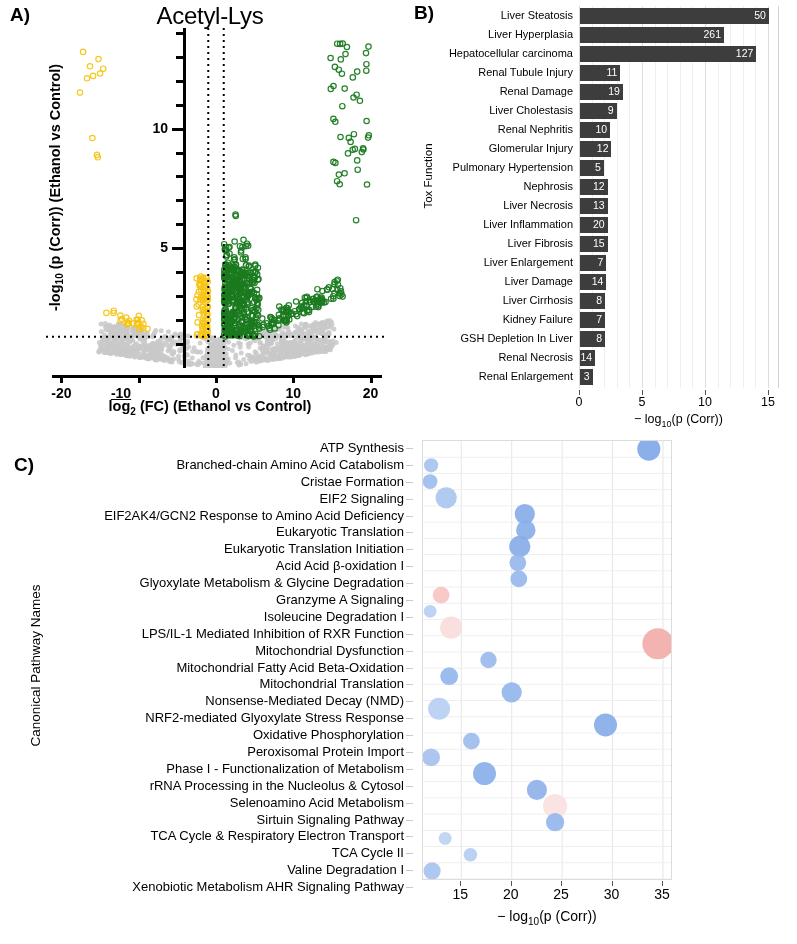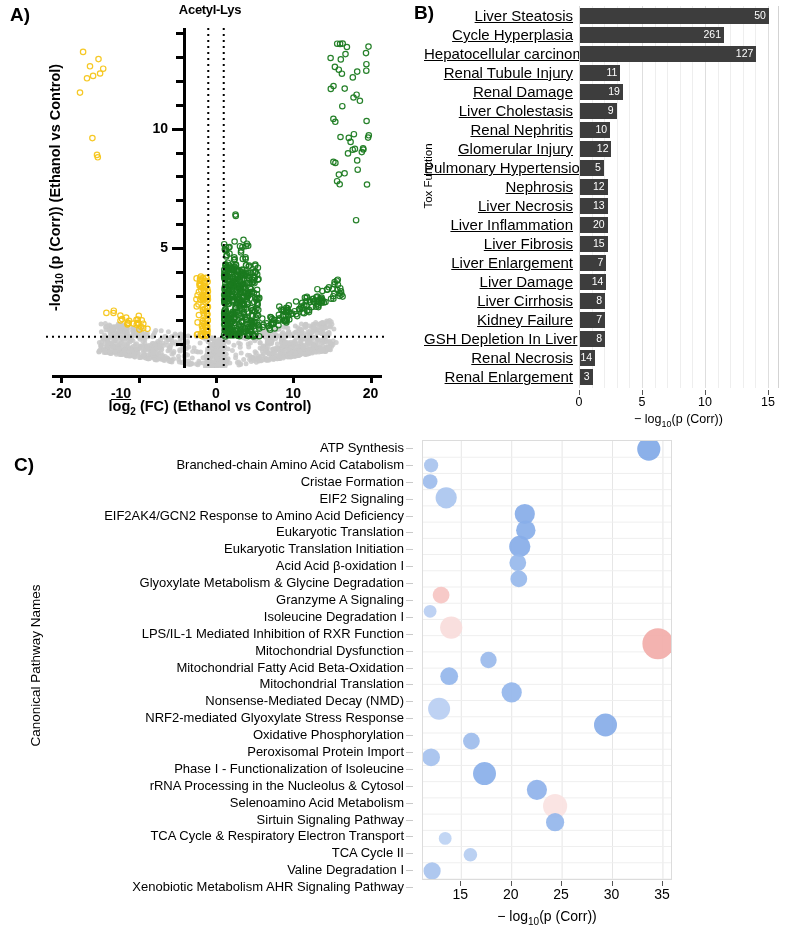--- a/index.html
+++ b/index.html
@@ -11,21 +11,21 @@
   }
   .panel-letter{
     position:absolute; font-size:19px; font-weight:600;
     font-family:"Liberation Sans", sans-serif;
   }
 
   
   #panelA{ position:absolute; left:0; top:0; width:410px; height:432px; }
   #panelA .title{
     position:absolute; left:80px; top:2px; width:260px; text-align:center;
-    font-size:13px; font-weight:700; letter-spacing:-0.3px;
+    font-size:24px; font-weight:400; letter-spacing:-0.3px;
   }
   #volcano-plot{ position:absolute; left:46px; top:28px; width:340px; height:340px; }
   #volcano-canvas{ position:absolute; left:0; top:0; width:100%; height:100%; }
   #panelA .ylab{
     position:absolute; left:-94px; top:178px; width:300px;
     transform:rotate(-90deg); transform-origin:center;
     text-align:center; font-size:14.5px; font-weight:700;
   }
   #panelA .ylab sub{ font-size:10px; font-weight:700;}
   #panelA .xlab{
@@ -56,21 +56,21 @@
   }
   #panelB .ylab-rot{
     position:absolute; left:-38px; top:170px; width:120px;
     transform:rotate(-90deg); transform-origin:center;
     text-align:center; font-size:11.5px;
   }
   #bar-rows{ position:absolute; left:18px; top:6px; width:368px; }
   .bar-row{ display:flex; align-items:center; height:19px; }
   .bar-cat{
     width:155px; text-align:right; padding-right:6px;
-    font-size:15px; white-space:nowrap; line-height:19px;text-decoration:underline;
+    font-size:11px; white-space:nowrap; line-height:19px;
   }
   .bar-track{
     position:relative; width:199px; height:19px;
     border-left:1px solid #d8d8d8;
   }
   .bar-fill{
     position:absolute; left:0; top:1.5px; height:16px;
     background:#3d3d3d; display:flex; align-items:center;
     justify-content:flex-end; padding-right:3px;
   }
@@ -1982,21 +1982,21 @@
   <div id="bar-rows">
       <div class="bar-row">
         <div class="bar-cat">Liver Steatosis</div>
         <div class="bar-track">
           <div class="bar-fill" style="width: 188.924px; background: rgb(61, 61, 61);">
             <span class="bar-val">50</span>
           </div>
         </div>
       </div>
       <div class="bar-row">
-        <div class="bar-cat">Cycle Hyperplasia</div>
+        <div class="bar-cat">Liver Hyperplasia</div>
         <div class="bar-track">
           <div class="bar-fill" style="width: 144px; background: rgb(61, 61, 61);">
             <span class="bar-val">261</span>
           </div>
         </div>
       </div>
       <div class="bar-row">
         <div class="bar-cat">Hepatocellular carcinoma</div>
         <div class="bar-track">
           <div class="bar-fill" style="width: 176.329px; background: rgb(61, 61, 61);">
@@ -2231,21 +2231,21 @@
       </div>
       <div class="path-row">
         <div class="path-name">Oxidative Phosphorylation</div>
         <div class="path-tick"></div>
       </div>
       <div class="path-row">
         <div class="path-name">Peroxisomal Protein Import</div>
         <div class="path-tick"></div>
       </div>
       <div class="path-row">
-        <div class="path-name">Phase I - Functionalization of Isoleucine</div>
+        <div class="path-name">Phase I - Functionalization of Metabolism</div>
         <div class="path-tick"></div>
       </div>
       <div class="path-row">
         <div class="path-name">rRNA Processing in the Nucleolus &amp; Cytosol</div>
         <div class="path-tick"></div>
       </div>
       <div class="path-row">
         <div class="path-name">Selenoamino Acid Metabolism</div>
         <div class="path-tick"></div>
       </div>

